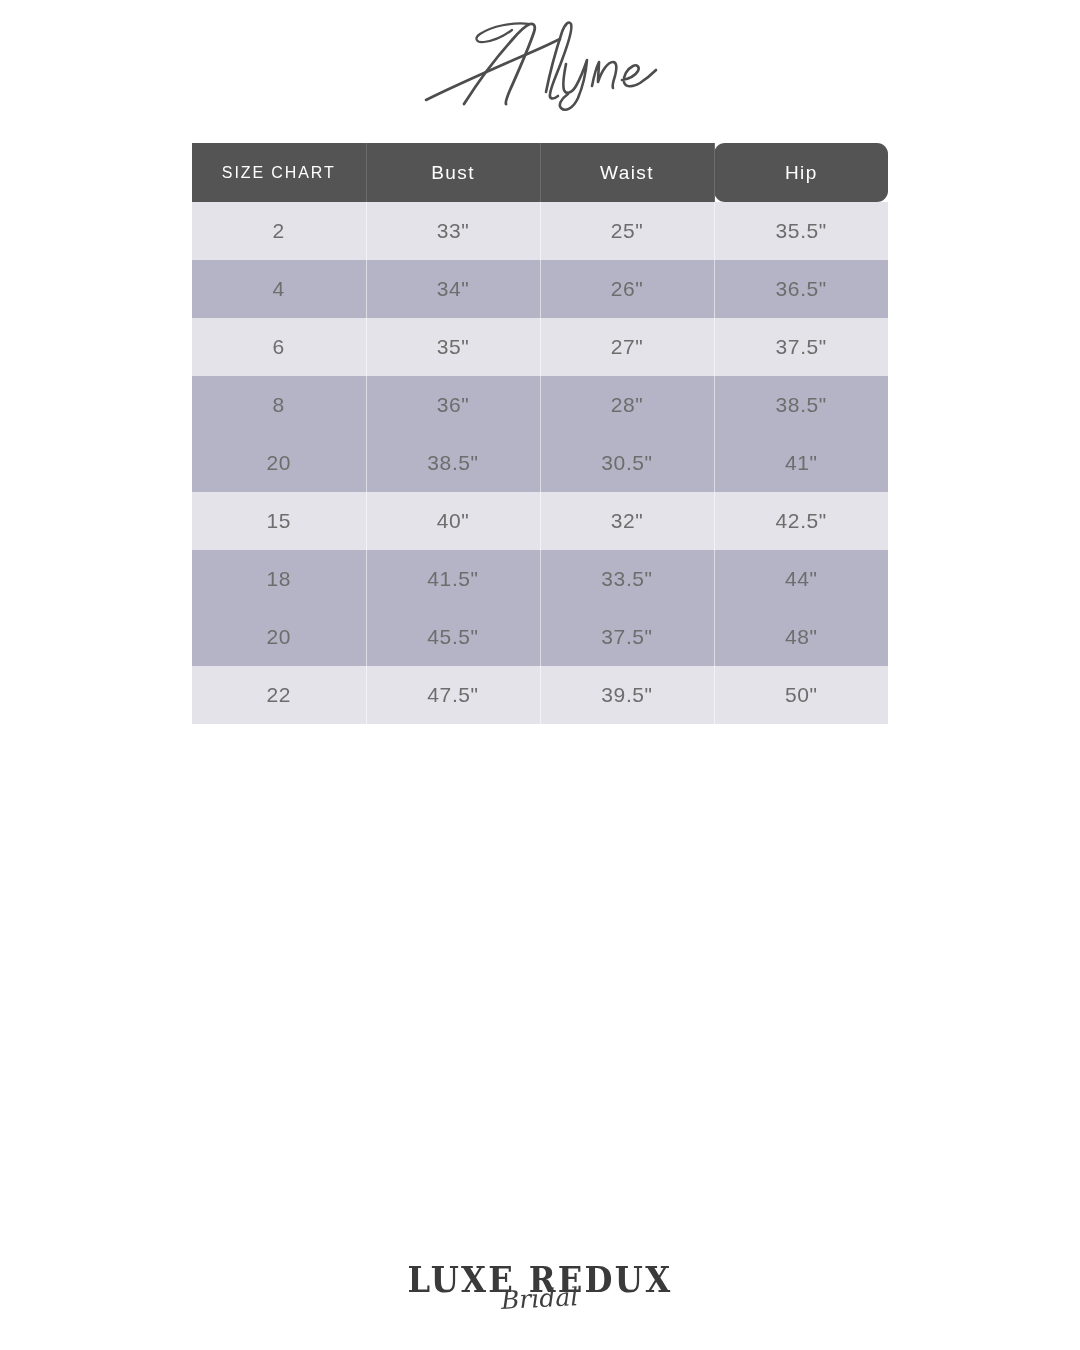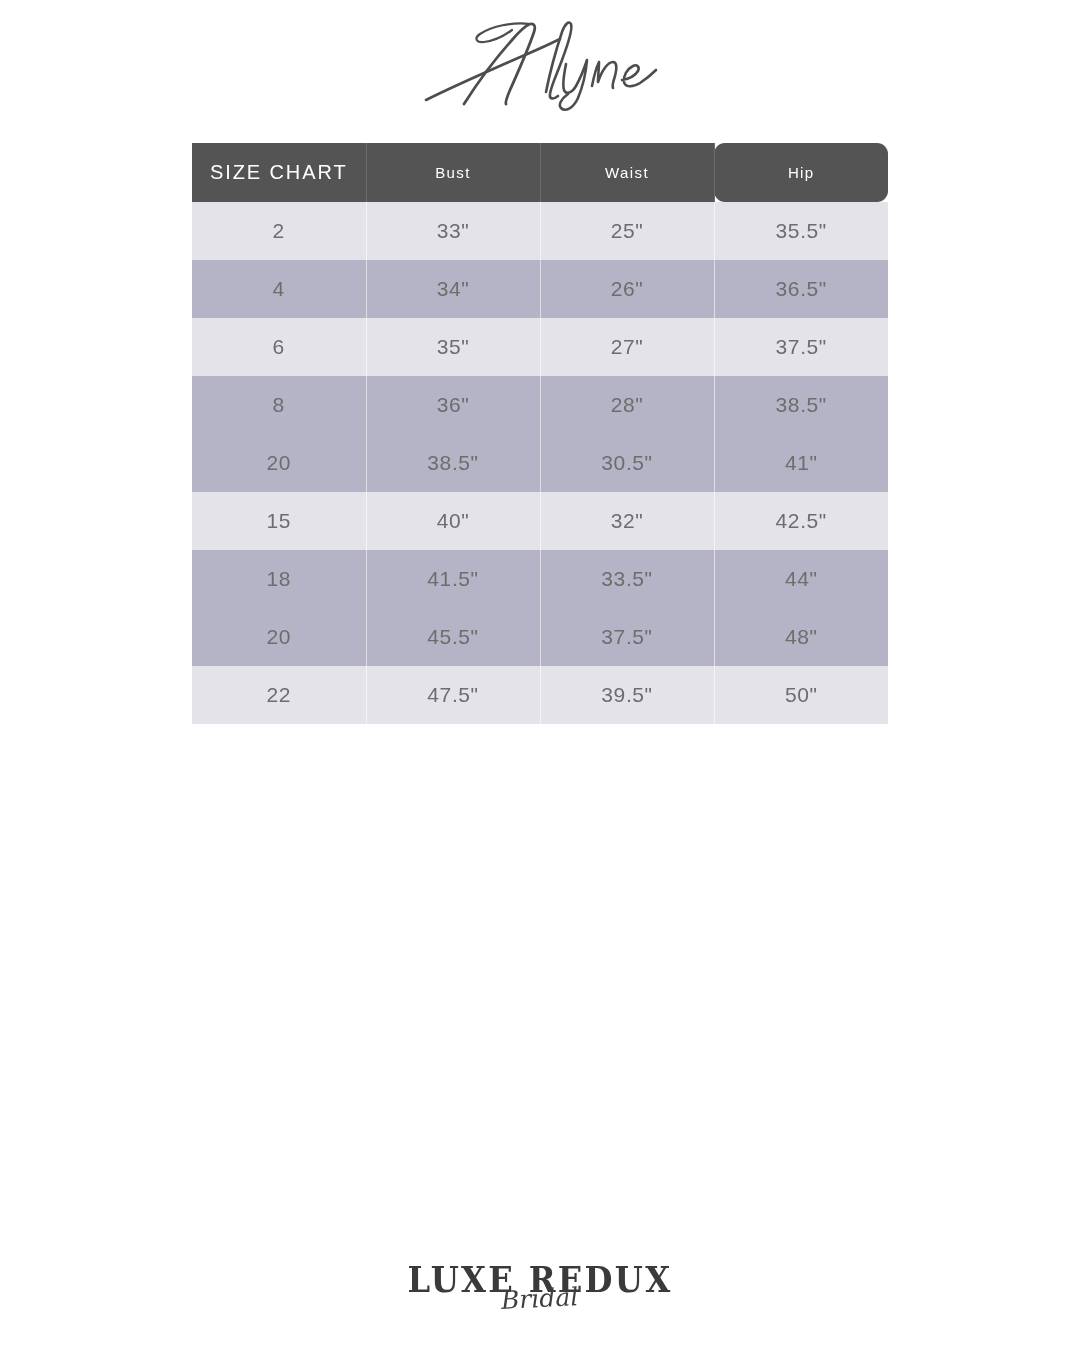--- a/index.html
+++ b/index.html
@@ -47,30 +47,30 @@
   .size-chart col.c-size { width: 174px; }
   .size-chart col.c-bust { width: 174px; }
   .size-chart col.c-waist { width: 174px; }
   .size-chart col.c-hip  { width: 174px; }
 
   .size-chart thead th {
     height: 59px;
     background: #545454;
     color: #ffffff;
     font-weight: 400;
-    font-size: 15px;
+    font-size: 19px;
     letter-spacing: 1.4px;
     text-align: center;
     vertical-align: middle;
     padding: 0;
     border-right: 1px solid #6d6d6d;
   }
   .size-chart thead th:last-child { border-right: none; border-radius: 11px; }
   .size-chart thead th.th-size {
-    font-size: 20px;
+    font-size: 16px;
     letter-spacing: 1.9px;
   }
 
   .size-chart tbody td {
     height: 58px;
     text-align: center;
     vertical-align: middle;
     padding: 0;
     font-size: 21px;
     font-weight: 400;

